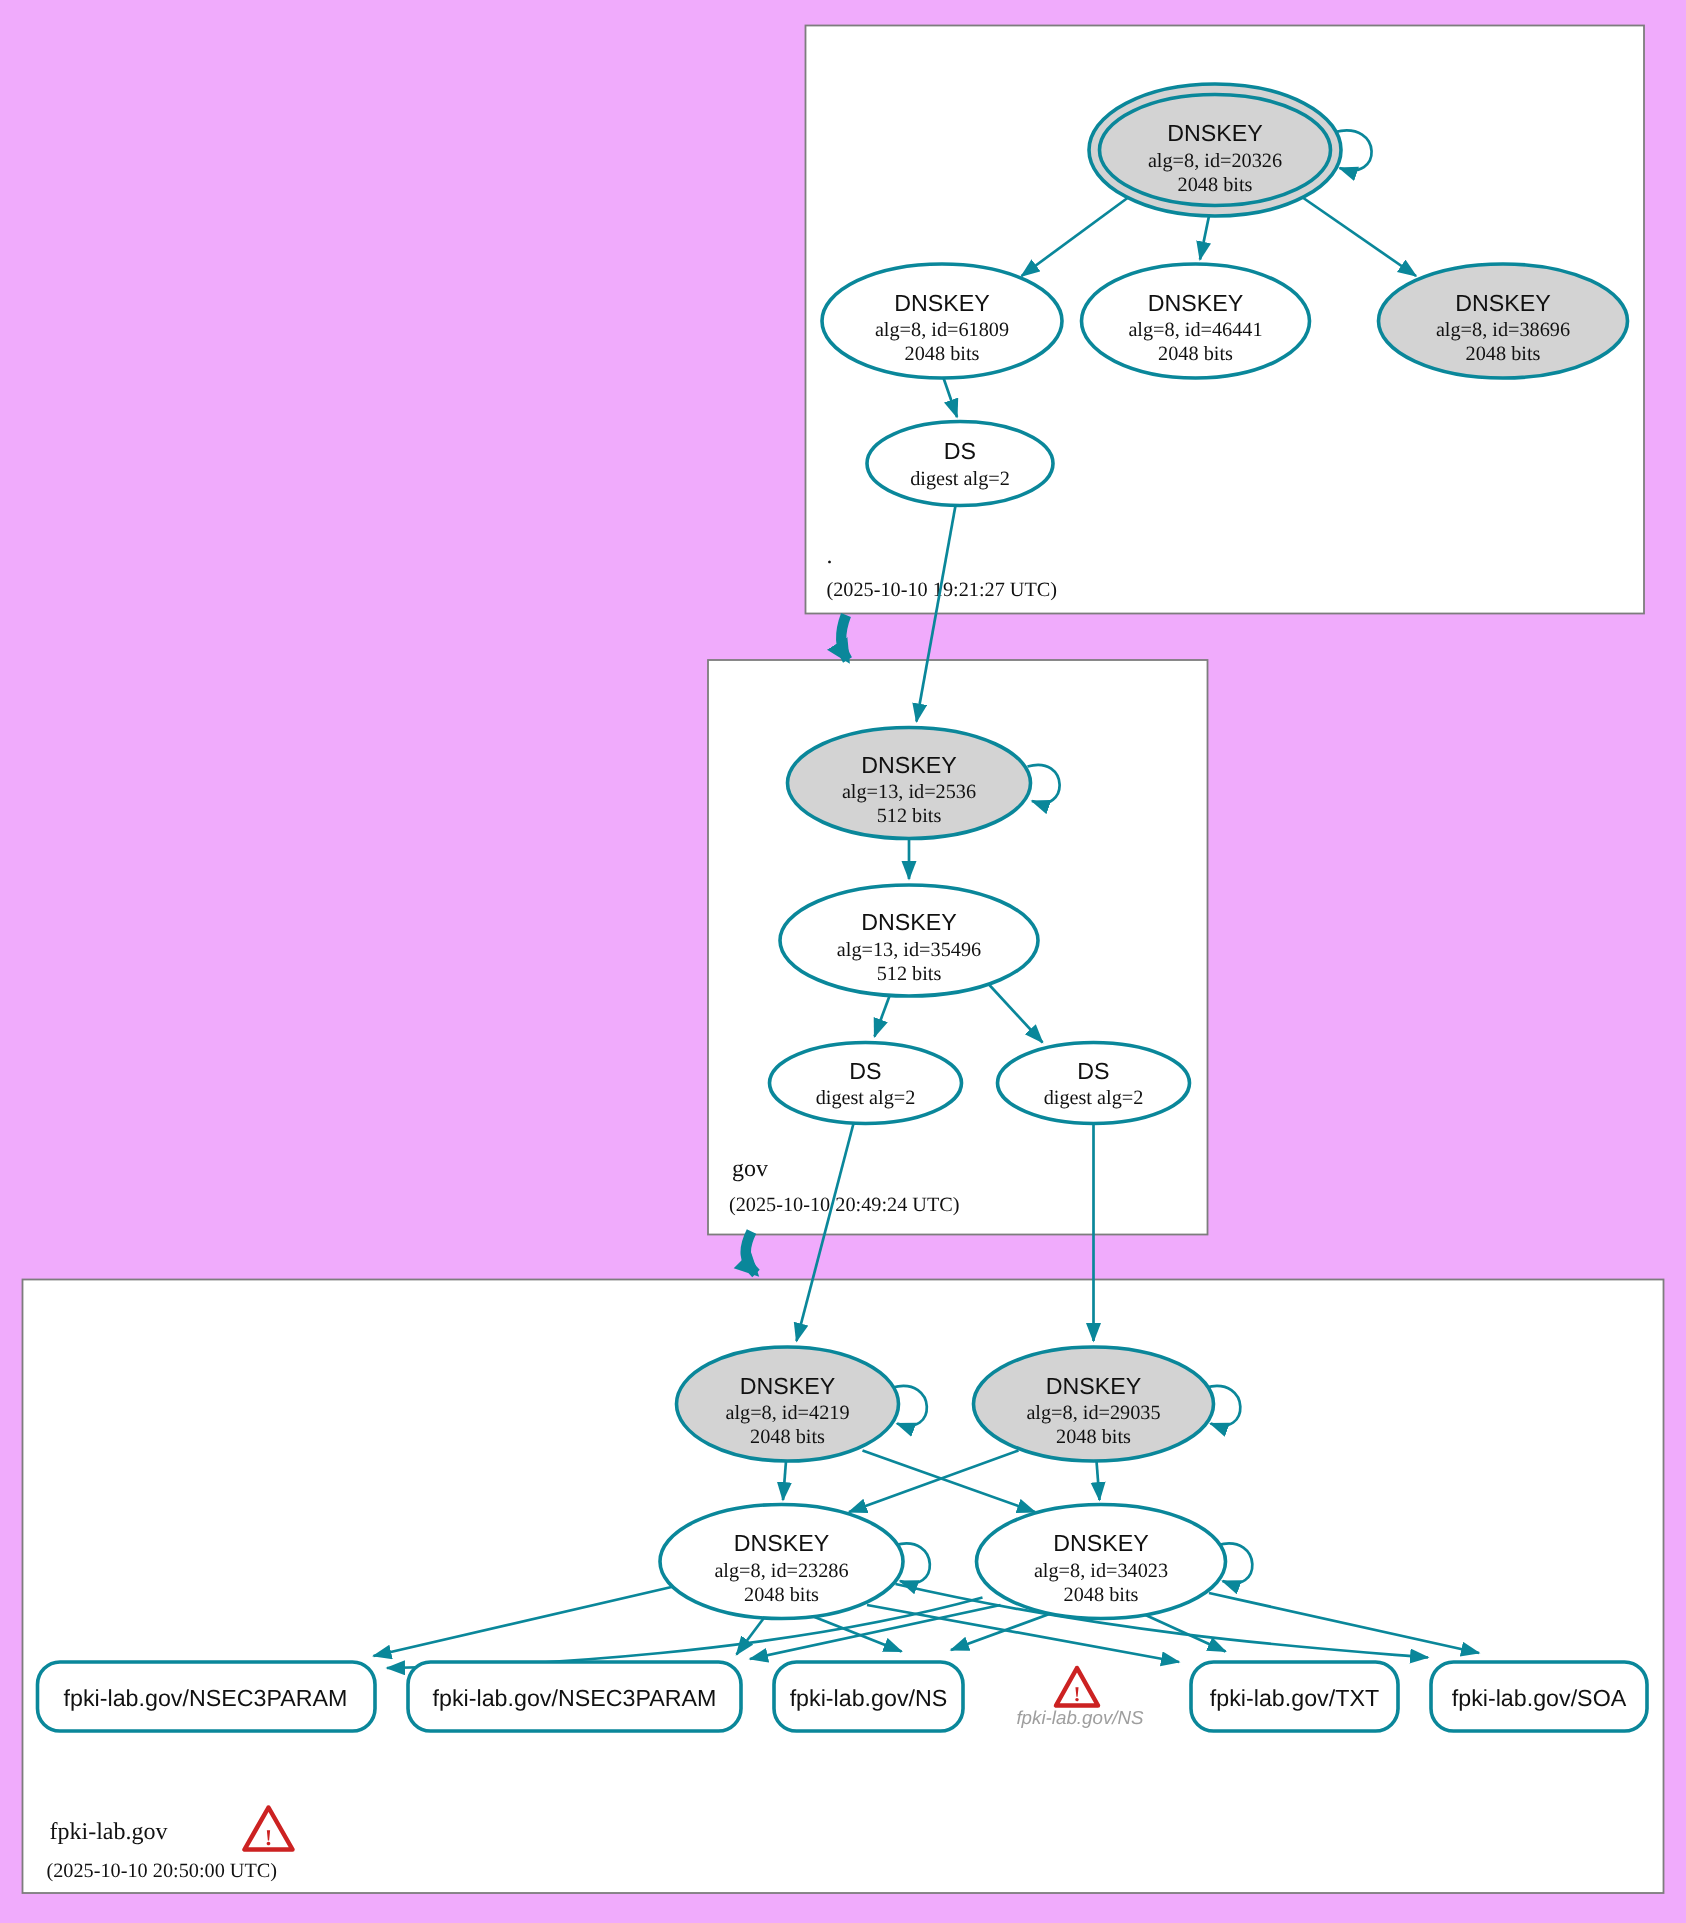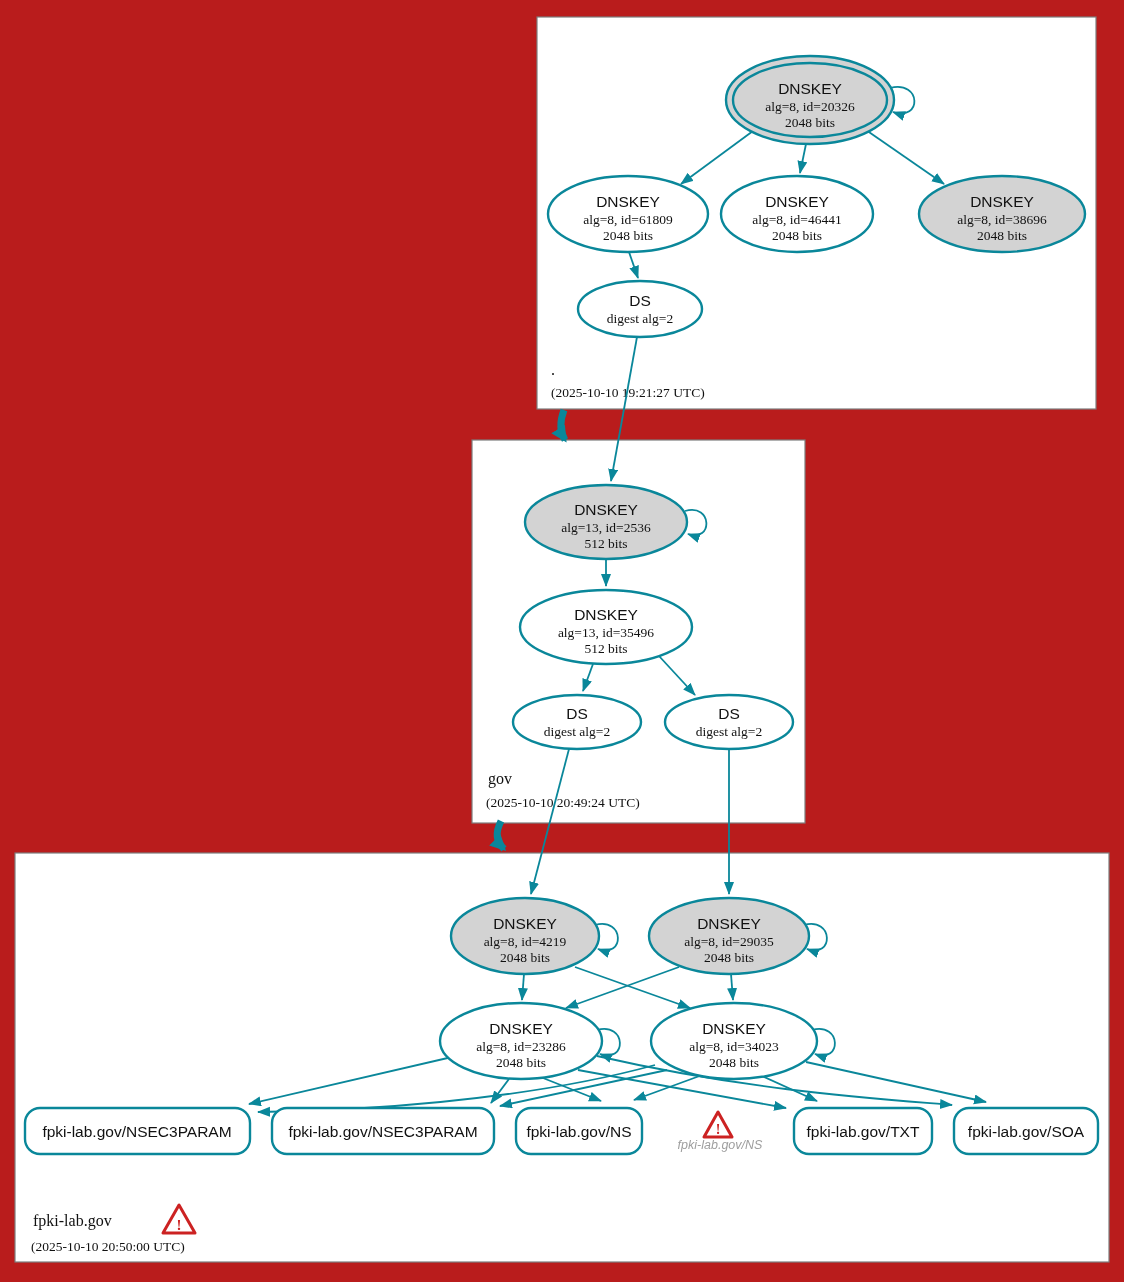--- a/index.html
+++ b/index.html
@@ -1,16 +1,16 @@
 <!DOCTYPE html>
 <html style="--edge: #0a879a; --node_fill: #ffffff; --ksk_fill: #d3d3d3; --box_border: #7d7d7d; --warning: #cc2222; --insecure_label: #9e9e9e;"><head>
 <meta charset="utf-8">
 <style>
   html,body{margin:0;padding:0;background:#fff;}
-  .stage{position:relative;width:1124px;height:1282px;background:#b91c1c;font-family:"Liberation Serif",serif;}
+  .stage{position:relative;width:1124px;height:1282px;background:#f0abfc;font-family:"Liberation Serif",serif;}
   svg{display:block;}
   .zonebox{fill:#ffffff;stroke:var(--box_border);stroke-width:1.2;}
   .edge{stroke:var(--edge);stroke-width:1.8;fill:none;}
   .edge-thick{stroke:var(--edge);stroke-width:7;fill:none;}
   .node{fill:var(--node_fill);stroke:var(--edge);stroke-width:2.4;}
   .node.gray{fill:var(--ksk_fill);}
   .node.inner{fill:none;}
   .rrset{fill:var(--node_fill);stroke:var(--edge);stroke-width:2.4;}
   .t-title{font-family:"Liberation Sans",sans-serif;font-size:15.5px;fill:#111;text-anchor:middle;}
   .t-detail{font-family:"Liberation Serif",serif;font-size:13.5px;fill:#111;text-anchor:middle;}

